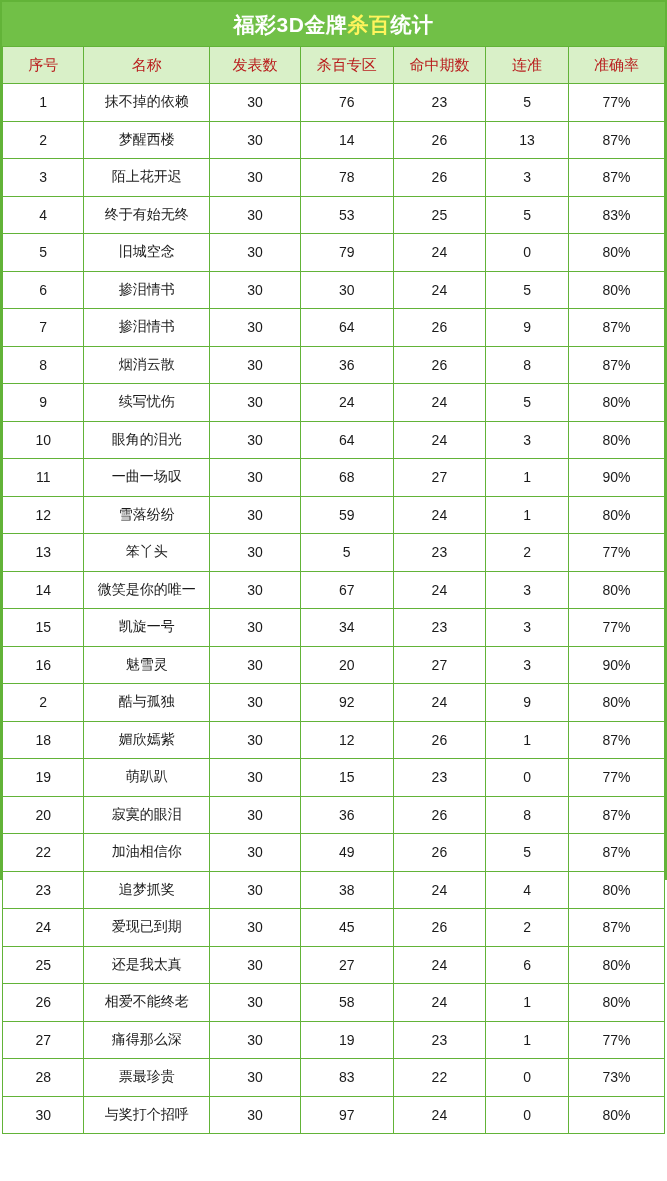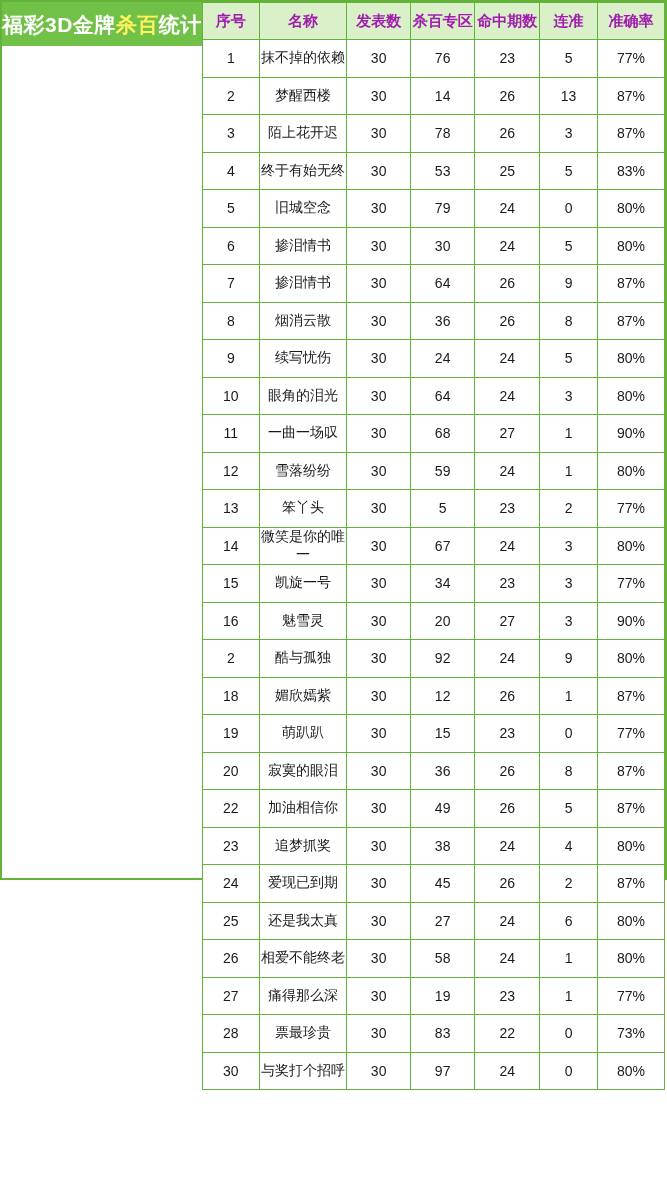--- a/index.html
+++ b/index.html
@@ -14,21 +14,21 @@
     color: #111111;
     overflow: hidden;
   }
   .page {
     width: 667px;
     height: 880px;
     box-sizing: border-box;
     background: #ffffff;
     border: 2px solid #62b338;
     display: flex;
-    flex-direction: row;
+    flex-direction: column;
   }
   .title-bar {
     height: 44px;
     min-height: 44px;
     background: #71c047;
     display: flex;
     align-items: center;
     justify-content: center;
   }
   .title-text {
@@ -49,24 +49,24 @@
   }
   th, td {
     border: 1px solid #62b338;
     text-align: center;
     vertical-align: middle;
     font-size: 14px;
     padding: 0;
   }
   thead th {
     background: #d9f0c8;
-    font-weight: bold;
+    font-weight: normal;
     font-size: 15px;
     height: 36px;
-    color: #a21caf;
+    color: #b91c1c;
   }
   tbody td {
     height: 36.5px;
     background: #ffffff;
     color: #1a1a1a;
   }
   col.c0 { width: 12.3%; }
   col.c1 { width: 19.0%; }
   col.c2 { width: 13.7%; }
   col.c3 { width: 14.0%; }

